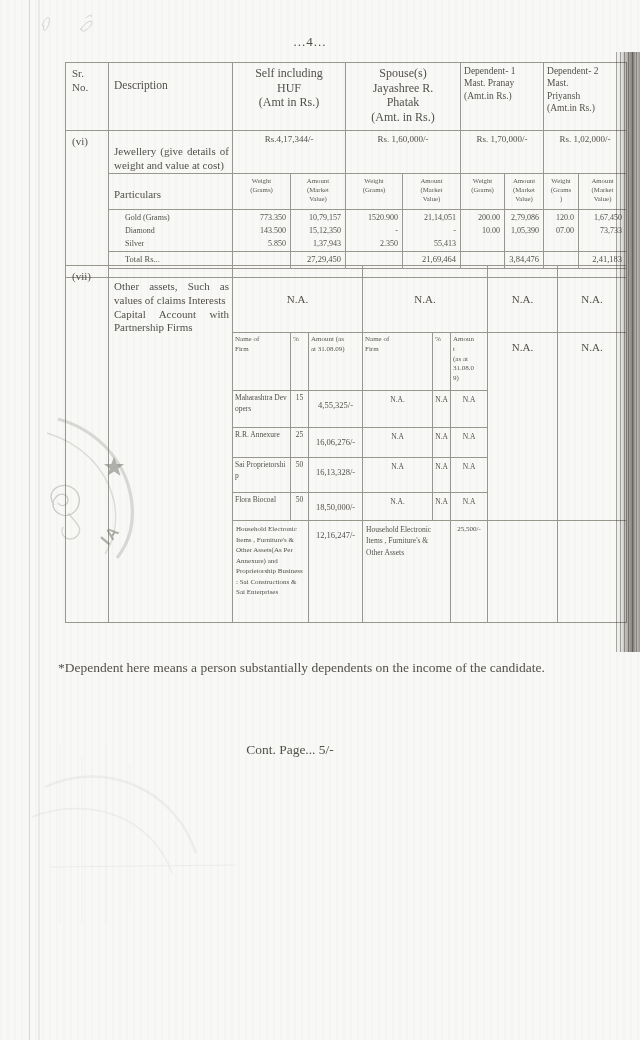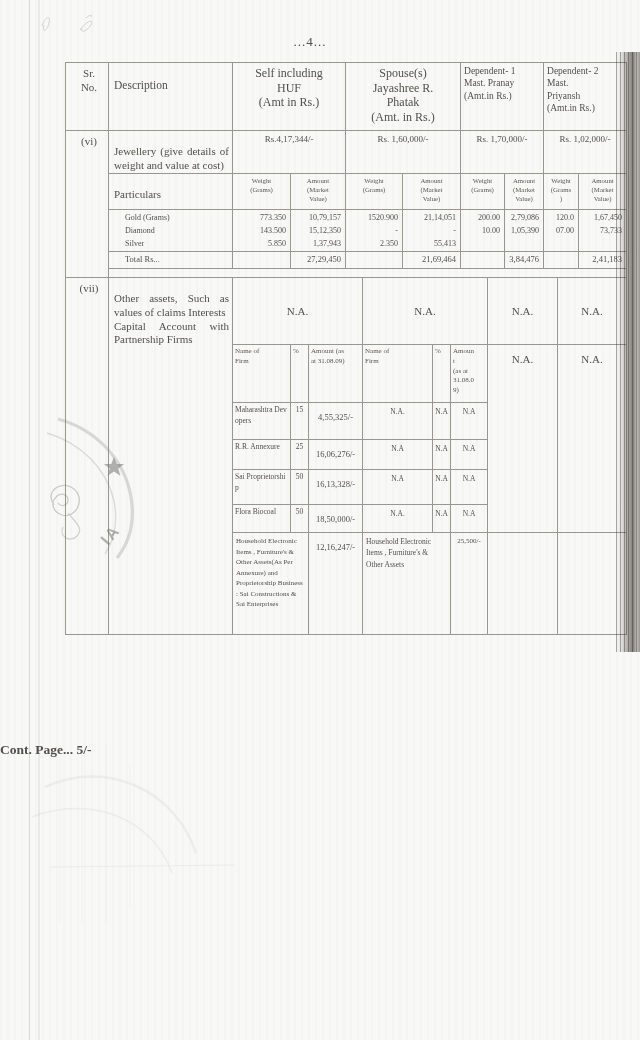--- a/index.html
+++ b/index.html
@@ -25,24 +25,24 @@
   }
   .page-number{
     position:absolute;left:0;top:34px;width:620px;text-align:center;
     font-size:13px;letter-spacing:1px;z-index:4;
   }
   table{border-collapse:collapse;table-layout:fixed;position:absolute;z-index:4;}
   td{border:1px solid #99968e;vertical-align:top;padding:1px 2px;overflow:hidden;}
   .pre{white-space:pre-line;}
   .ctr{text-align:center;}
   .t1{left:65px;top:62px;width:561px;}
-  .t2{left:65px;top:277px;width:561px;}
+  .t2{left:65px;top:265px;width:561px;}
   .hd-main{font-size:12px;text-align:center;line-height:1.22;padding-top:3px;}
   .hd-dep{font-size:9.5px;text-align:left;line-height:1.3;padding:2px 3px;}
-  .hd-sr{font-size:11px;text-align:center;padding:3px 2px 0 6px;line-height:1.3;}
+  .hd-sr{font-size:11px;text-align:left;padding:3px 2px 0 6px;line-height:1.3;}
   .hd-desc{font-size:11.5px;text-align:left;padding:16px 0 0 5px;}
   .desc{font-size:11px;line-height:1.25;padding:14px 3px 0 5px;text-align:justify;}
   .amt-vi{font-size:9px;text-align:center;padding-top:3px;}
   .sub-hd{font-size:6.8px;line-height:1.35;text-align:center;color:#5c5951;padding-top:2px;}
   .num{font-size:8px;line-height:13px;text-align:right;padding-right:4px;}
   .itm{font-size:8px;line-height:13px;text-align:left;padding-left:16px;}
   .tot{font-size:8.5px;}
   .na-big{font-size:11px;text-align:center;vertical-align:middle;}
   .na-top{font-size:11px;text-align:center;vertical-align:top;padding-top:8px;}
   .firm-hd{font-size:7px;line-height:1.4;text-align:left;color:#5c5951;padding:2px 2px;}
@@ -50,21 +50,21 @@
   .firm-amt{font-size:8.5px;text-align:center;padding-top:9px;}
   .firm-na{font-size:7.5px;text-align:center;padding-top:4px;}
   .hh{font-size:7px;line-height:1.5;padding:3px 3px;}
   .note{
     position:absolute;left:58px;top:658px;width:548px;z-index:4;
     display:flex;font-size:13.5px;line-height:1.42;
   }
   .note-label{width:47px;flex:none;}
   .note-body{flex:1;text-align:justify;}
   .note-body p{margin:0;}
-  .cont{position:absolute;left:0;top:742px;width:548px;text-align:left;font-size:13.5px;z-index:4;font-weight:bold;}
+  .cont{position:absolute;left:16px;top:742px;width:548px;text-align:center;font-size:13.5px;z-index:4;}
   svg{position:absolute;pointer-events:none;}
   .stamp{left:16px;top:413px;z-index:5;}
   .ghost{left:20px;top:745px;z-index:2;opacity:0.55;}
   .pencil{left:28px;top:4px;z-index:2;}
 </style>
 </head>
 <body>
 
 <div class="texture"></div>
 <div class="edge-line el1"></div>
@@ -258,20 +258,21 @@
     <td colspan="2" class="hh" style="font-size:7.5px">Household Electronic Items , Furniture's &amp; Other Assets</td>
     <td class="firm-na" style="font-size:7px">25,500/-</td>
     <td></td>
     <td></td>
   </tr>
 </tbody>
   </table>
 
 <div class="note">
   <div class="note-body">
+    <p>*Dependent here means a person substantially dependents on the income of the candidate.</p>
   </div>
 </div>
 <div class="cont">Cont. Page... 5/-</div>
 
 <svg class="pencil" width="140" height="50" viewBox="0 0 140 50">
   <g stroke="#8d8b85" stroke-width="1" fill="none" opacity="0.35">
     <path d="M14,22 c3,-9 9,-12 7,-3 c-2,8 -7,11 -5,2"></path>
     <path d="M52,26 c6,-9 15,-12 11,-5 c-4,6 -11,9 -9,3 m4,-10 c3,-3 7,-4 5,-1"></path>
   </g>
 </svg>

